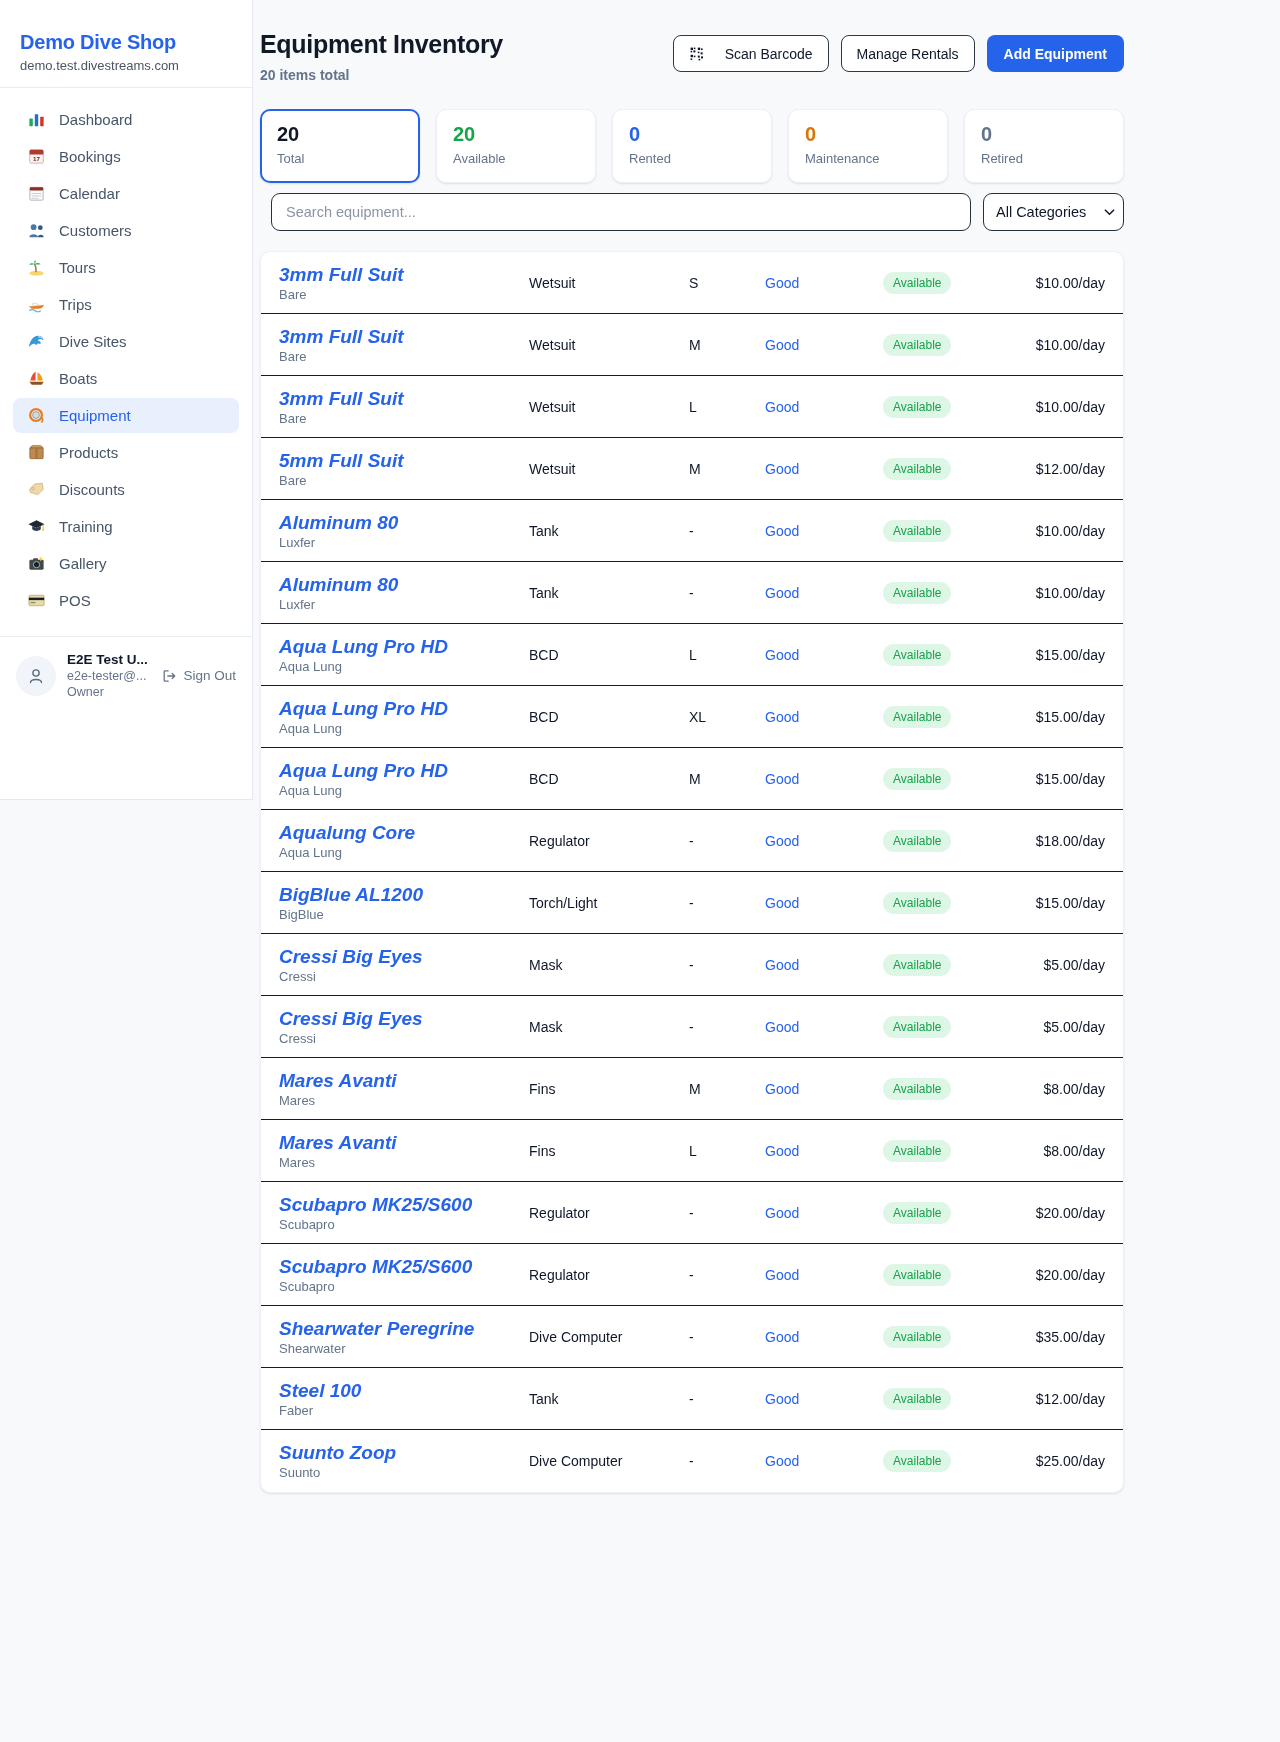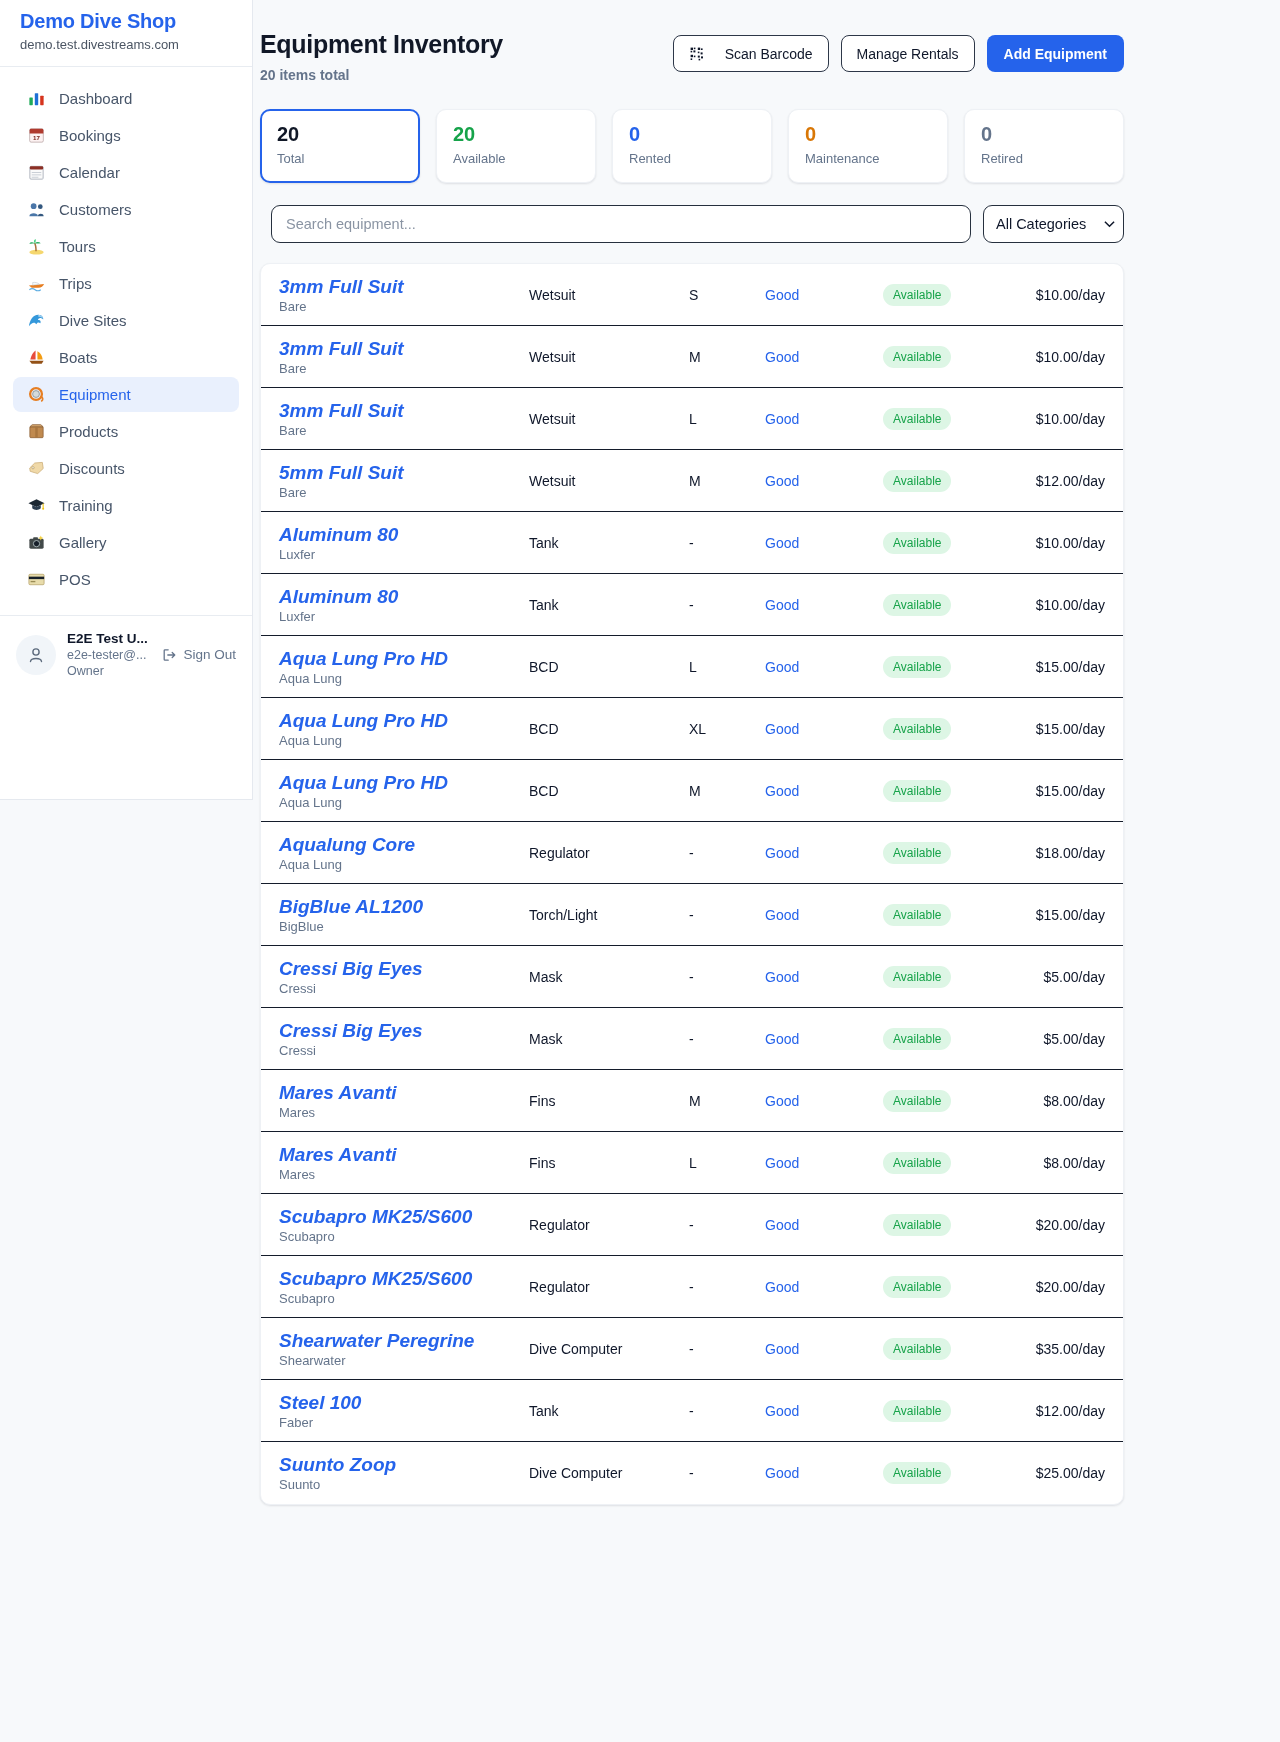--- a/index.html
+++ b/index.html
@@ -7,21 +7,21 @@
   body {
     font-family:"Liberation Sans","DejaVu Sans",sans-serif;
     background:#f7f9fb; color:#0f172a; position:relative;
   }
   
   .sidebar {
     position:absolute; left:0; top:0; width:253px; height:800px;
     background:#ffffff; border-right:1px solid #e5e9ef; border-bottom:1px solid #e5e9ef;
     display:flex; flex-direction:column;
   }
-  .sb-head { padding:10px 20px 14px; border-bottom:1px solid #e8ecf1; }
+  .sb-head { padding:31px 20px 14px; border-bottom:1px solid #e8ecf1; }
   .sb-title { color:#2563eb; font-size:20px; font-weight:800; letter-spacing:-.2px; }
   .sb-sub { color:#4b5563; font-size:13px; margin-top:4px; }
   .nav { padding:12px 0 10px; flex:0 0 auto; }
   .nav-item {
     display:flex; align-items:center; gap:13px;
     margin:2px 13px; padding:8px 14px; border-radius:8px;
     font-size:15px; color:#475569; cursor:pointer;
   }
   .nav-item.active { background:#e9f0fd; color:#2563eb; font-weight:500; }
   .nav-ic { width:19px; height:19px; flex:0 0 19px; display:inline-flex; align-items:center; justify-content:center; }
@@ -59,21 +59,21 @@
   .stats { display:flex; gap:16px; margin-top:26px; }
   .stat-card {
     flex:1; background:#fff; border-radius:10px; padding:13px 16px 12px;
     box-shadow:0 1px 2px rgba(16,24,40,.06), 0 1px 3px rgba(16,24,40,.05);
     border:1px solid #eef1f5; height:74px; cursor:pointer;
   }
   .stat-card.active { border:2px solid #2563eb; padding:12px 15px 11px; }
   .stat-value { font-size:20px; font-weight:800; }
   .stat-label { font-size:13px; color:#64748b; margin-top:5px; }
   
-  .filters { display:flex; gap:12px; margin-top:22px;padding-left:11px; }
+  .filters { display:flex; gap:12px; margin-top:10px;padding-left:11px; }
   .search-input {
     flex:1; height:38px; border:1.5px solid #26303e; border-radius:9px;
     padding:0 14px; font-size:14.5px; color:#0f172a; background:#fff; font-family:inherit; outline:none;
   }
   .search-input::placeholder { color:#8a94a3; }
   .select-wrap { position:relative; width:141px; }
   .cat-select {
     width:100%; height:38px; border:1.5px solid #26303e; border-radius:9px;
     background:#fff; font-size:14.5px; color:#0f172a; padding:0 26px 0 12px;
     appearance:none; -webkit-appearance:none; font-family:inherit; cursor:pointer;

